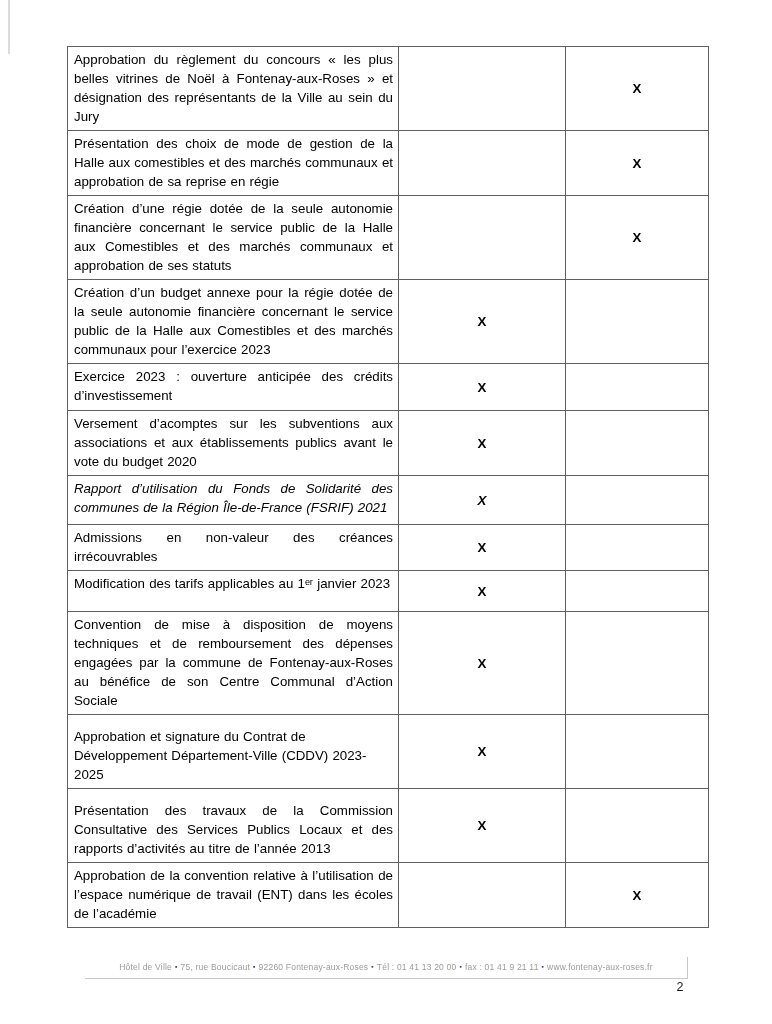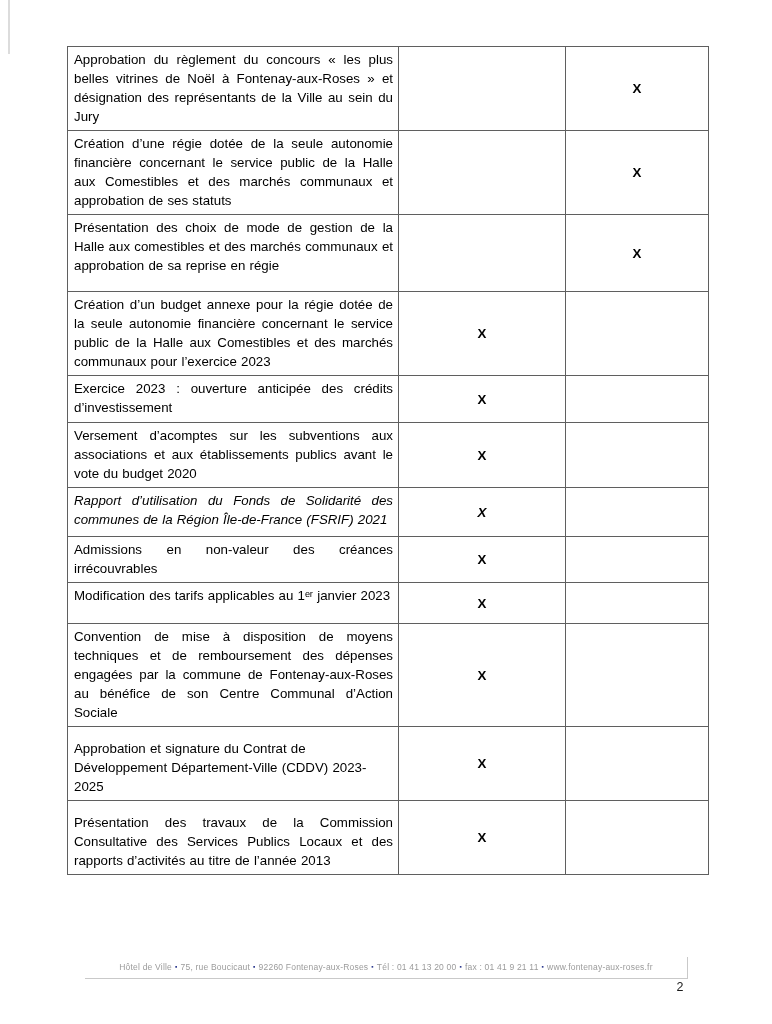--- a/index.html
+++ b/index.html
@@ -99,26 +99,26 @@
       <col style="width:167px">
       <col style="width:143px">
     </colgroup>
     <tbody>
         <tr>
           <td class="item align-justify">Approbation du règlement du concours « les plus belles vitrines de Noël à Fontenay-aux-Roses » et désignation des représentants de la Ville au sein du Jury</td>
           <td class="mark"></td>
           <td class="mark">X</td>
         </tr>
         <tr>
-          <td class="item align-justify">Création d’une régie dotée de la seule autonomie financière concernant le service public de la Halle aux Comestibles et des marchés communaux et approbation de ses statuts</td>
+          <td class="item align-justify">Présentation des choix de mode de gestion de la Halle aux comestibles et des marchés communaux et approbation de sa reprise en régie</td>
           <td class="mark"></td>
           <td class="mark">X</td>
         </tr>
         <tr>
-          <td class="item align-justify">Présentation des choix de mode de gestion de la Halle aux comestibles et des marchés communaux et approbation de sa reprise en régie</td>
+          <td class="item align-justify">Création d’une régie dotée de la seule autonomie financière concernant le service public de la Halle aux Comestibles et des marchés communaux et approbation de ses statuts</td>
           <td class="mark"></td>
           <td class="mark">X</td>
         </tr>
         <tr>
           <td class="item align-justify">Création d’un budget annexe pour la régie dotée de la seule autonomie financière concernant le service public de la Halle aux Comestibles et des marchés communaux pour l’exercice 2023</td>
           <td class="mark">X</td>
           <td class="mark"></td>
         </tr>
         <tr>
           <td class="item align-justify">Exercice 2023 : ouverture anticipée des crédits d’investissement</td>
@@ -153,20 +153,25 @@
         <tr>
           <td class="item align-left">Approbation et signature du Contrat de Développement Département-Ville (CDDV) 2023-2025</td>
           <td class="mark">X</td>
           <td class="mark"></td>
         </tr>
         <tr>
           <td class="item align-justify">Présentation des travaux de la Commission Consultative des Services Publics Locaux et des rapports d’activités au titre de l’année 2013</td>
           <td class="mark">X</td>
           <td class="mark"></td>
         </tr>
+        <tr>
+          <td class="item align-justify">Approbation de la convention relative à l’utilisation de l’espace numérique de travail (ENT) dans les écoles de l’académie</td>
+          <td class="mark"></td>
+          <td class="mark">X</td>
+        </tr>
       </tbody>
   </table>
 
   <div class="footer-box">
     <span><span>Hôtel de Ville</span><span class="sep">▪</span><span>75, rue Boucicaut</span><span class="sep">▪</span><span>92260 Fontenay-aux-Roses</span><span class="sep">▪</span><span>Tél : 01 41 13 20 00</span><span class="sep">▪</span><span>fax : 01 41 9 21 11</span><span class="sep">▪</span><span>www.fontenay-aux-roses.fr</span></span>
   </div>
 
   <div class="page-number">2</div>
 
 </div>

